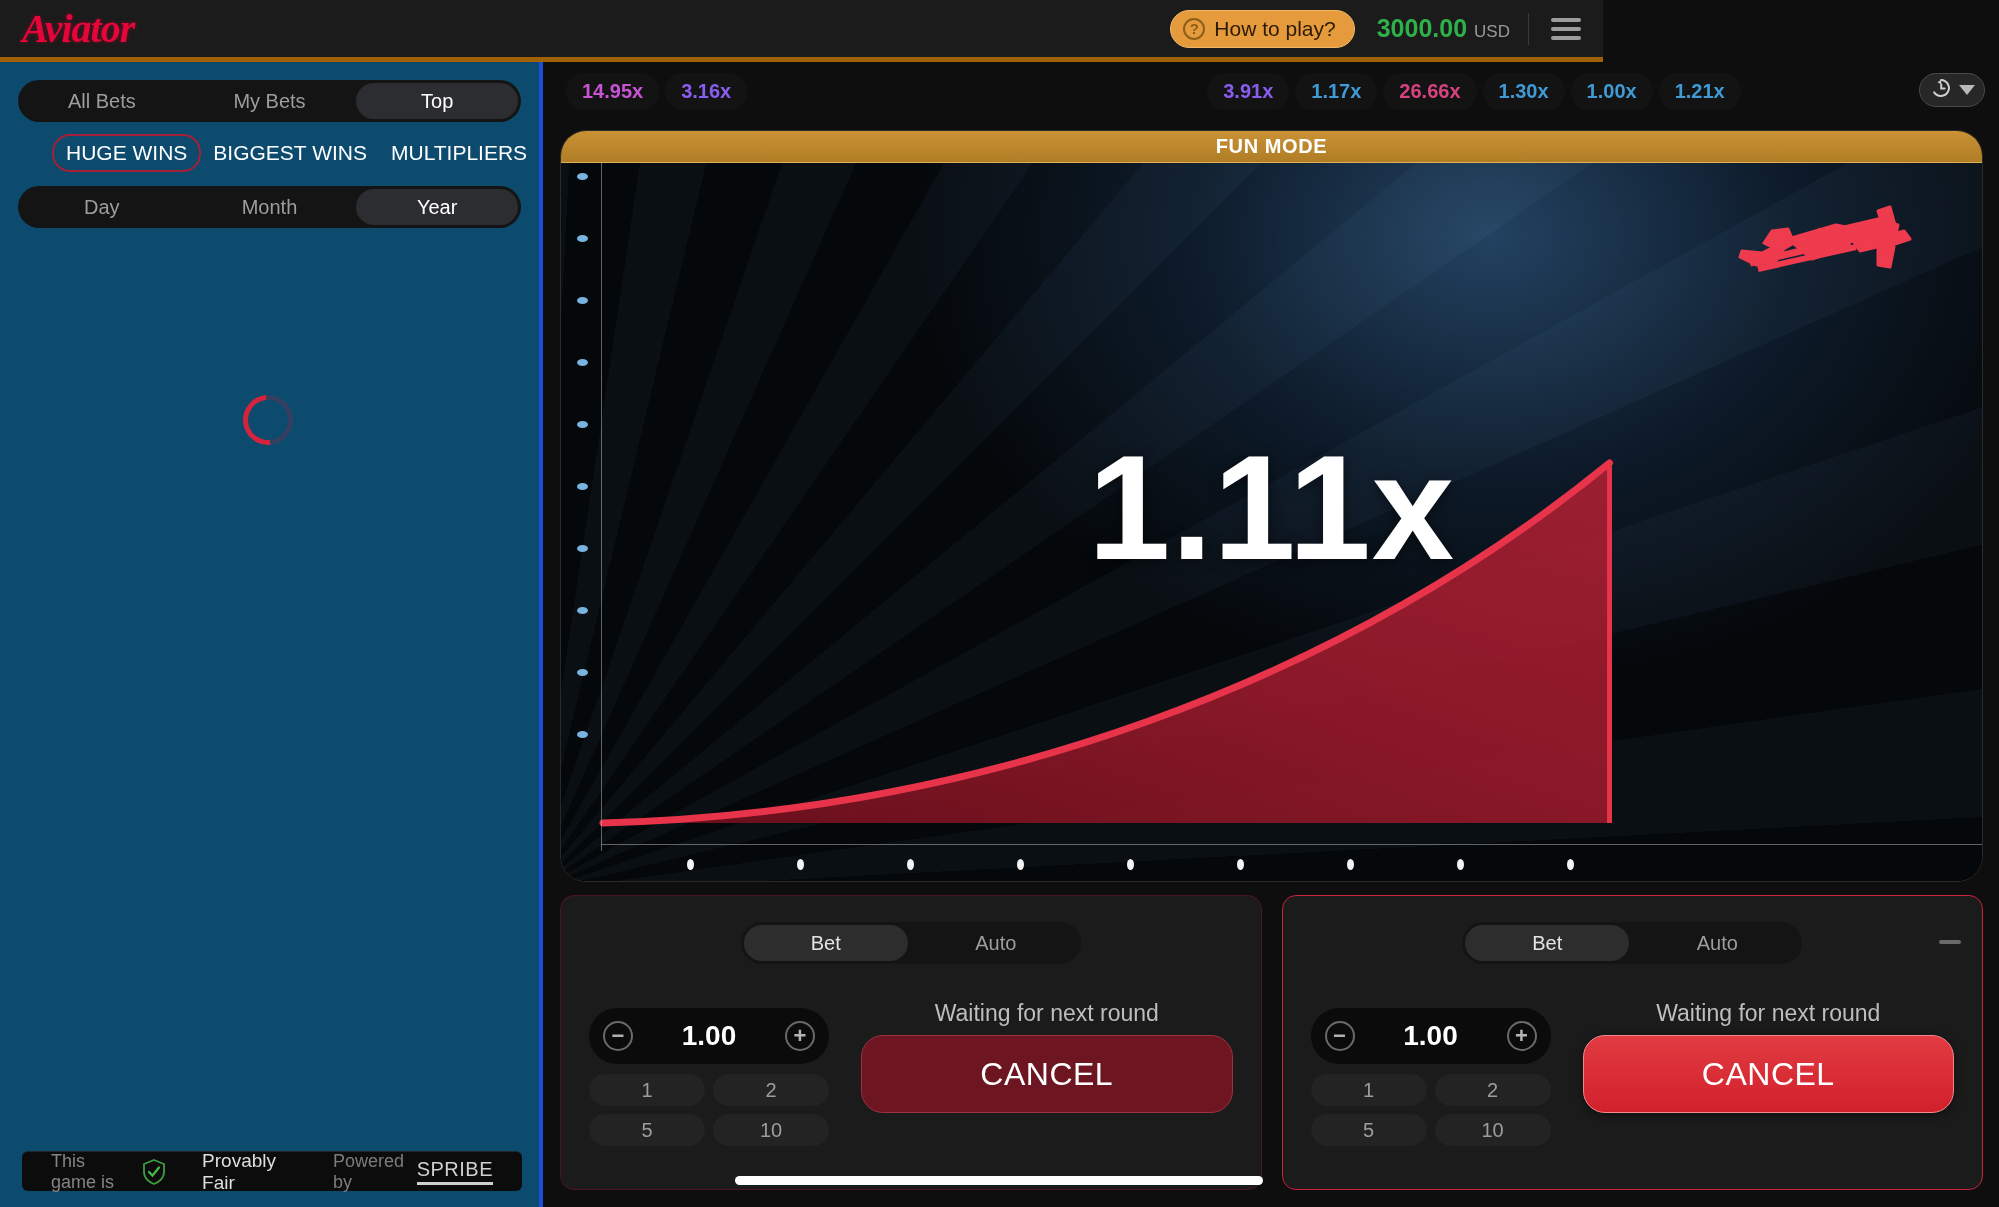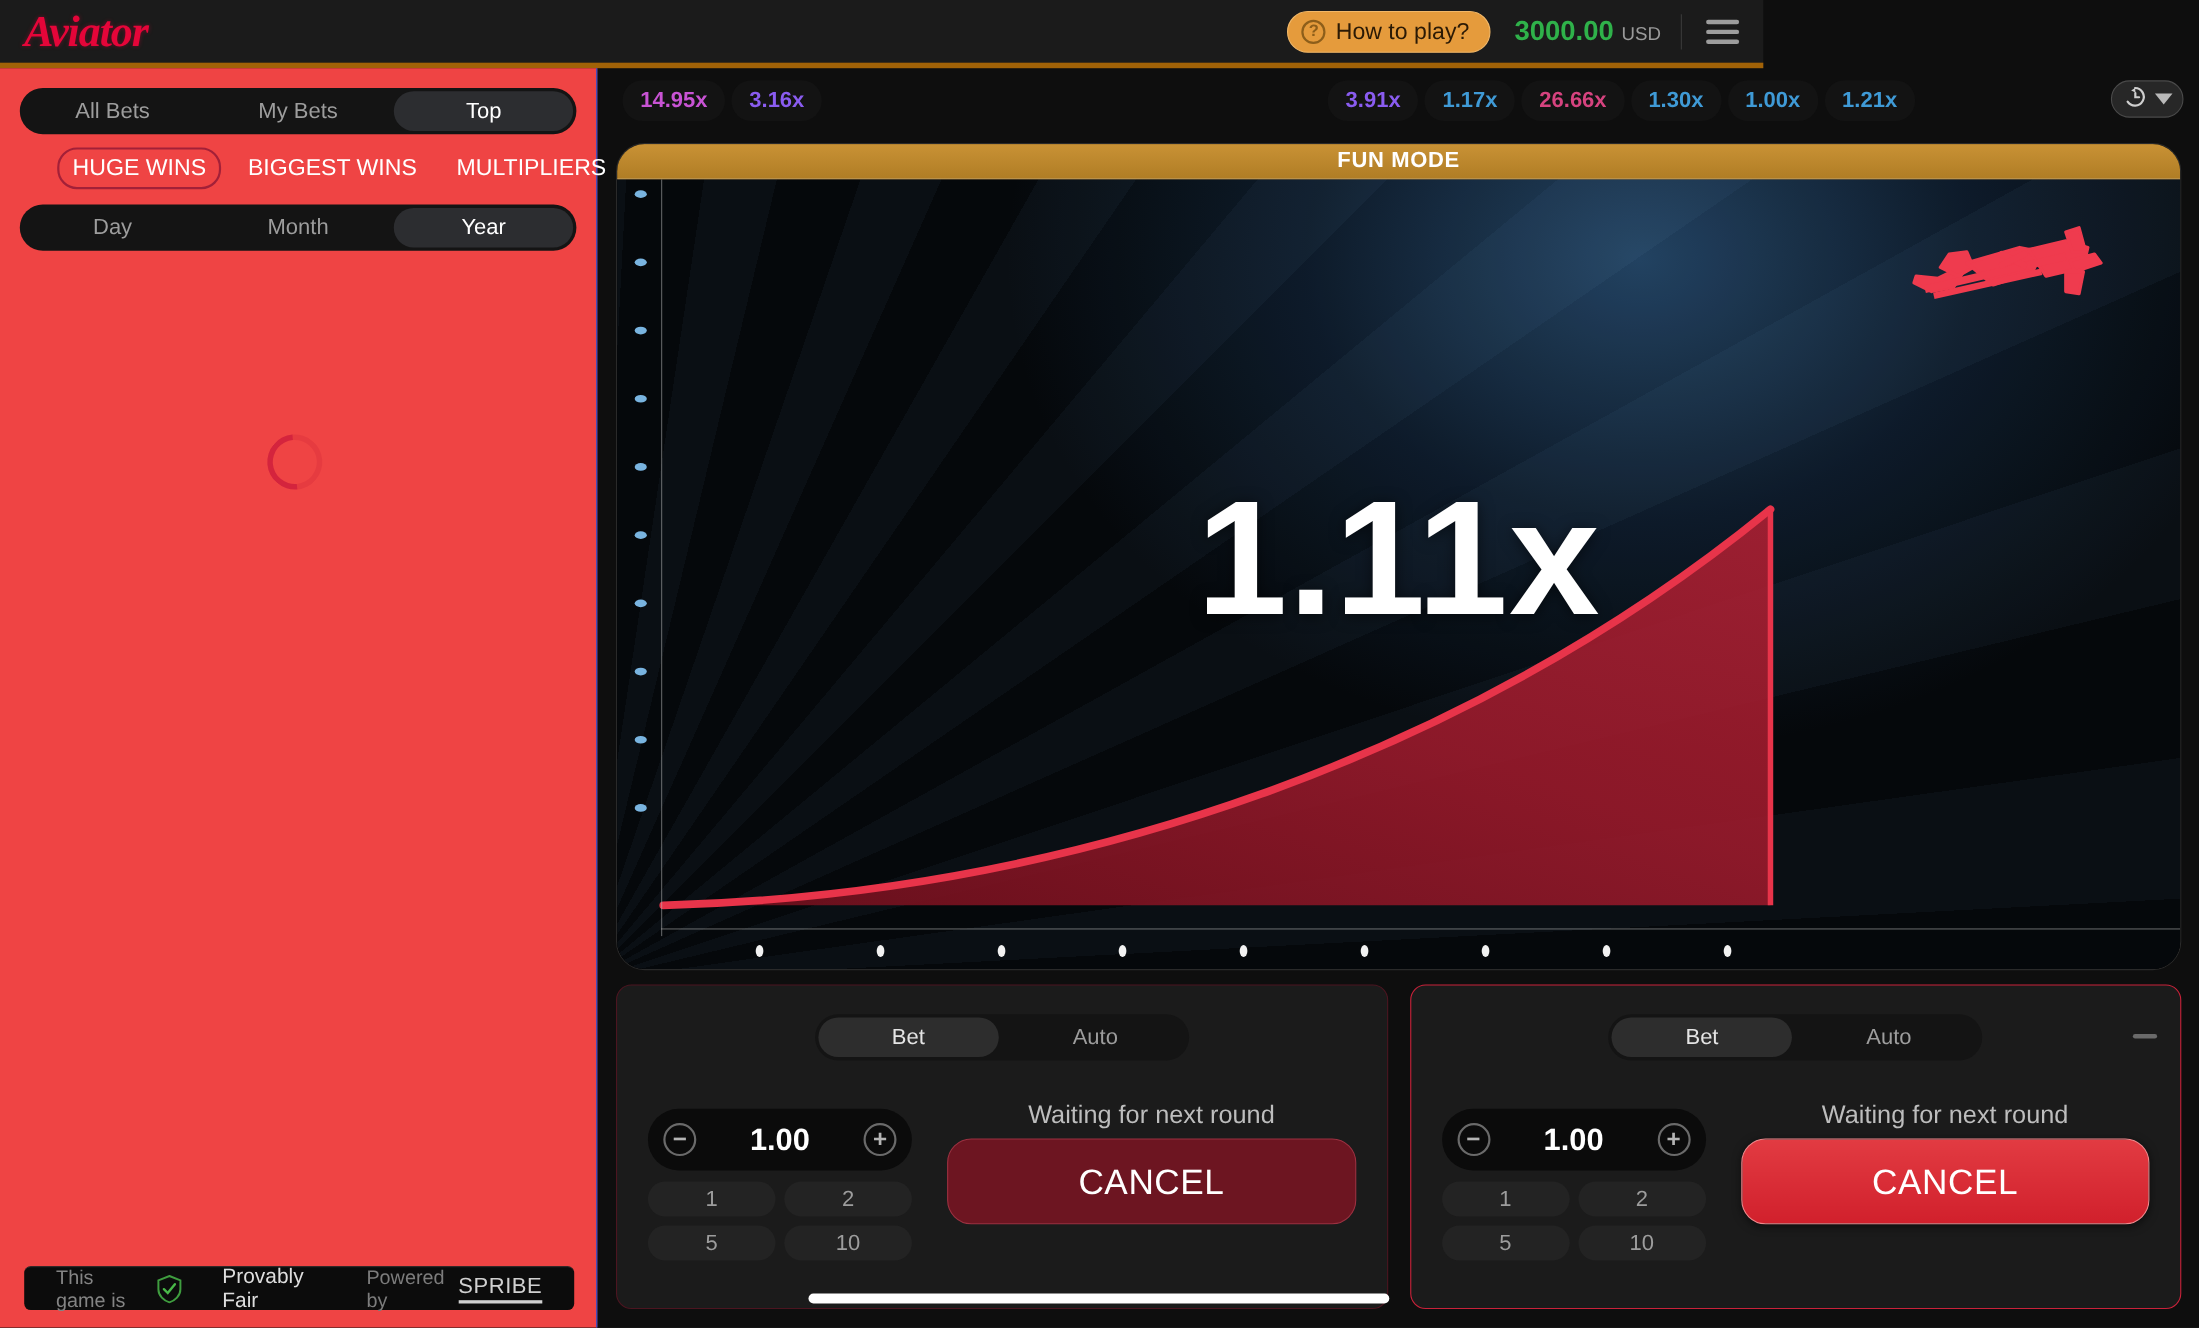--- a/index.html
+++ b/index.html
@@ -46,37 +46,37 @@
   .balance { margin-left: 22px; display: flex; align-items: baseline; gap: 7px; }
   .balance .amt { color: #2fb14a; font-size: 25px; font-weight: bold; }
   .balance .cur { color: #9a9a9a; font-size: 17px; }
   .divider-v { width: 1px; height: 32px; background: #3a3a3a; margin: 0 18px; }
   .burger { display: flex; flex-direction: column; gap: 5px; cursor: pointer; padding: 4px; }
   .burger span { display: block; width: 30px; height: 4px; background: #9d9d9d; border-radius: 2px; }
 
   
   .sidebar {
     position: absolute; left: 0; top: 62px; width: 543px; height: 1145px;
-    background: #ef4444; border-right: 1px solid #1d4ed8;
+    background: #0c4a6e; border-right: 4px solid #1d4ed8;
   }
   .seg {
     margin: 18px 18px 0 18px; height: 42px;
     background: #141414; border-radius: 21px;
     display: flex; align-items: center; position: relative;
   }
   .seg-btn {
     flex: 1; height: 36px; margin: 3px;
     display: flex; align-items: center; justify-content: center;
     color: #9d9d9d; font-size: 20px; border-radius: 18px; cursor: pointer;
   }
   .seg-btn.active { background: #2c2d30; color: #fff; }
 
   .subtabs {
     display: flex; align-items: center; justify-content: flex-start;
-    gap: 12px; margin: 12px 0 0 52px;
+    gap: 0px; margin: 12px 0 0 52px;
   }
   .subtab {
     color: #fff; font-size: 21px; padding: 6px 12px; cursor: pointer; white-space: nowrap;
   }
   .subtab.ring {
     border: 2px solid #a32038; border-radius: 18px; padding: 5px 12px;
   }
 
   .spinner {
     position: absolute; left: 243px; top: 333px;

